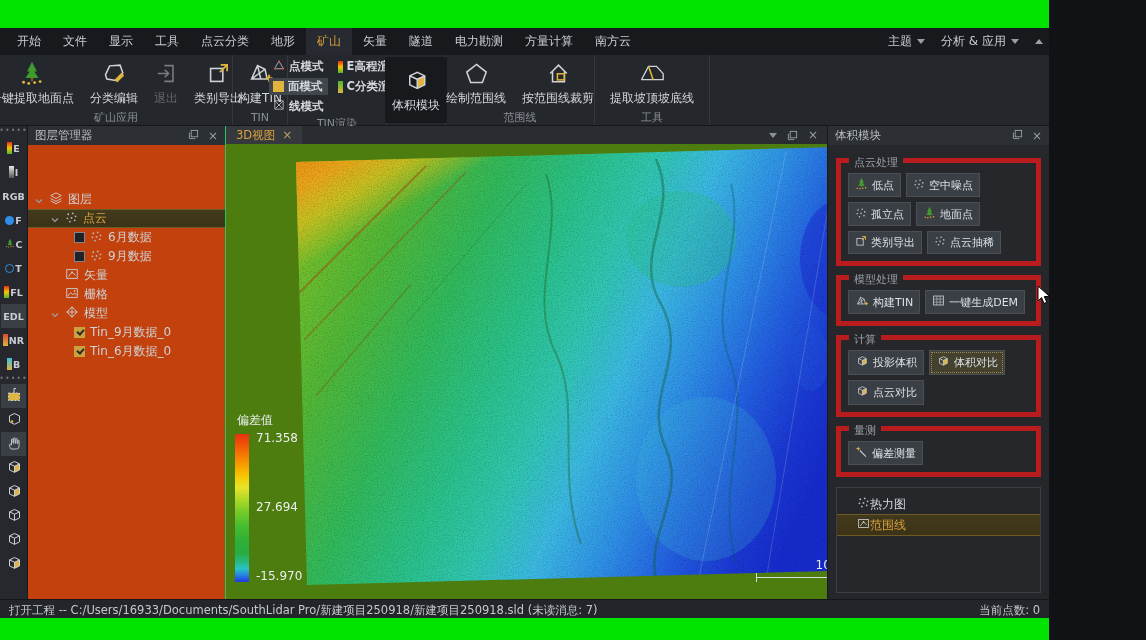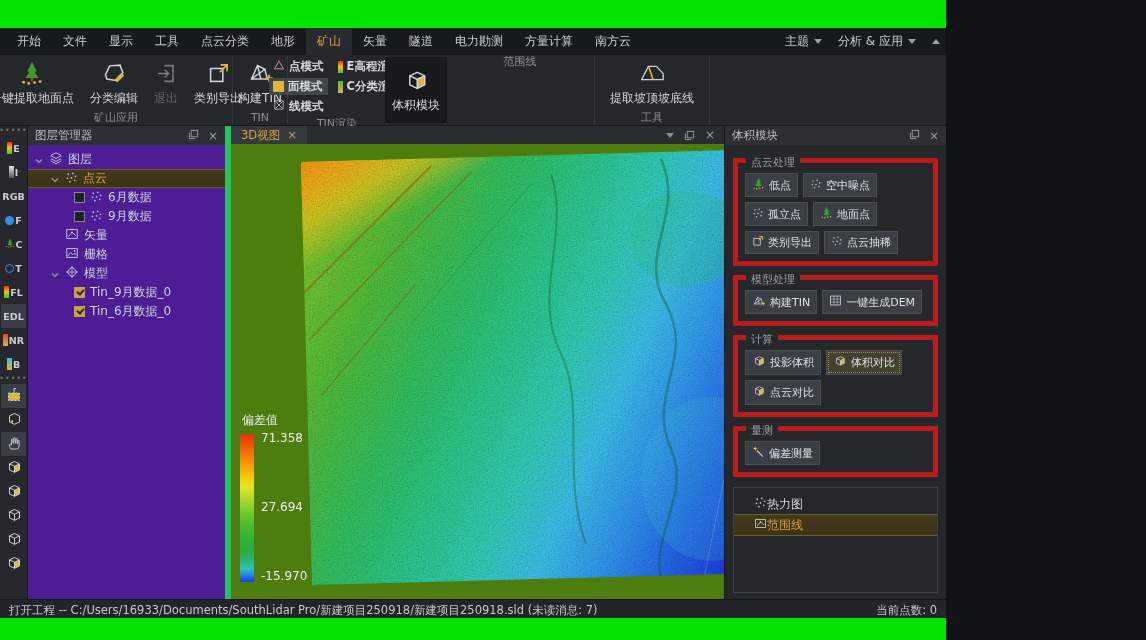--- a/index.html
+++ b/index.html
@@ -1,16 +1,16 @@
 <!DOCTYPE html>
 <html><head>
 <meta charset="utf-8">
 <style>
   html,body{margin:0;padding:0;background:#101215;}
-  #app{position:relative;width:946px;height:640px;overflow:hidden;
+  #app{position:relative;width:1049px;height:640px;overflow:hidden;
        font-family:"DejaVu Sans","Liberation Sans",sans-serif;
        background:#1f2226;color:#cfd3d8;-webkit-font-smoothing:antialiased;}
   .greenbar{width:100%;background:#00e400;}
   .gb-top{height:28px;}
   .gb-bottom{height:22px;position:absolute;bottom:0;left:0;}
 
   
   .menubar{height:27px;background:#17191d;display:flex;align-items:center;
            padding:0 6px;font-size:12px;color:#c9cdd3;}
   .menu-item{padding:5px 11px;cursor:default;white-space:nowrap;}
@@ -42,22 +42,22 @@
 
   
   .main{display:flex;height:473px;}
   .lstrip{width:27px;background:#26282d;border-right:1px solid #17191c;display:flex;
           flex-direction:column;align-items:center;padding-top:2px;flex:none;}
   .ls-dots{color:#6b6f75;font-size:8px;letter-spacing:1px;height:8px;line-height:6px;}
   .ltool{width:25px;height:24px;display:flex;align-items:center;justify-content:center;
          font-size:9.5px;font-weight:bold;color:#c9cdd3;gap:1px;}
   .ltool.hl{background:#3a3e45;}
 
-  .lpanel{width:197px;background:#4c1d95;border-right:6px solid #22c55e;display:flex;
-          flex-direction:column;flex:none;}
+  .lpanel{width:197px;background:#c2410c;border-right:1px solid #22c55e;display:flex;
+          flex-direction:column;flex:none;gap:40px;}
   .panel-header{height:19px;background:#2c2f34;display:flex;align-items:center;
                 padding:0 7px;font-size:11.5px;color:#b9bdc3;flex:none;}
   .ph-controls{margin-left:auto;display:flex;gap:9px;color:#9aa0a7;align-items:center;}
   .ph-x{font-size:12px;line-height:10px;}
 
   .tree{padding-top:5px;font-size:12px;color:#cfd3d8;}
   .trow{height:19px;display:flex;align-items:center;gap:5px;white-space:nowrap;}
   .trow.selected{background:linear-gradient(#433a1e,#3c3317);border-top:1px solid #6d5b28;
                  border-bottom:1px solid #6d5b28;color:#d8a23c;height:17px;}
   .chev{width:10px;height:10px;color:#9aa0a7;flex:none;}
@@ -357,20 +357,38 @@
                 <use href="#i-cube"></use>
               </svg>
             </span>
           <span>体积模块</span>
         </div>
       </div>
       <div class="rg-label">方量计算</div>
     </div>
 
     <div class="rgroup" style="width:148px">
+      <div class="rg-content">
+        <div class="rbtn">
+          <span class="ric icon">
+              <svg width="25" height="25">
+                <use href="#i-pentagon"></use>
+              </svg>
+            </span>
+          <span>绘制范围线</span>
+        </div>
+        <div class="rbtn">
+          <span class="ric icon">
+              <svg width="25" height="25">
+                <use href="#i-house-crop"></use>
+              </svg>
+            </span>
+          <span>按范围线裁剪</span>
+        </div>
+      </div>
       <div class="rg-label">范围线</div>
     </div>
 
     <div class="rgroup" style="width:114px">
       <div class="rg-content">
         <div class="rbtn">
           <span class="ric icon">
               <svg width="27" height="24">
                 <use href="#i-slope"></use>
               </svg>

